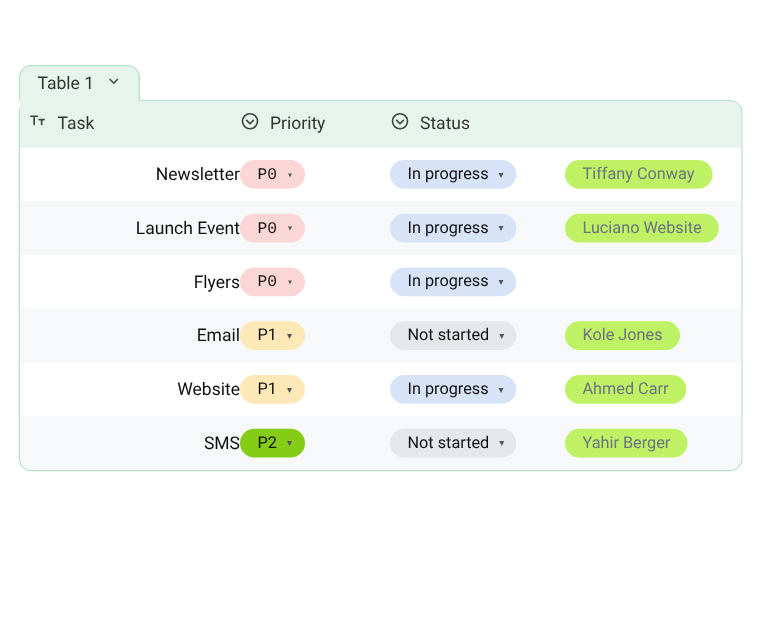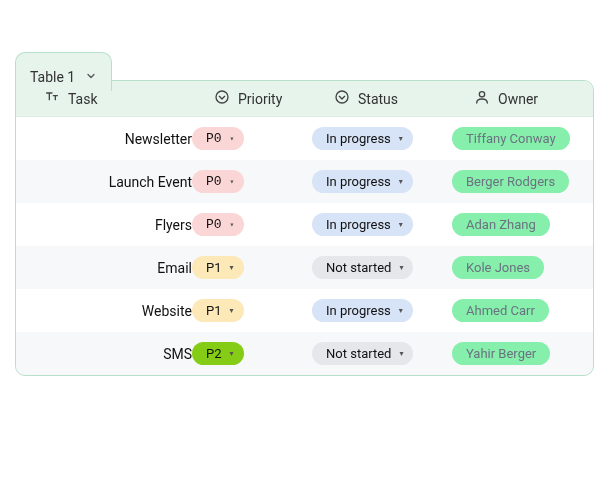--- a/index.html
+++ b/index.html
@@ -20,33 +20,33 @@
     overflow: visible;
   }
   .tab {
     position: absolute;
     top: -29px;
     left: -1px;
     background: #e6f4ec;
     border: 1px solid #b7e0c8;
     border-bottom: none;
     border-radius: 10px 10px 0 0;
-    padding: 16px 14px 6px 14px;
+    padding: 6px 14px 6px 14px;
     display: flex;
     align-items: center;
     gap: 10px;
     font-size: 14px;
     color: #333;
   }
   .tab svg { width: 12px; height: 12px; }
   .header-row {
     background: #e6f4ec;
     display: grid;
     grid-template-columns: 170px 120px 140px 1fr;
-    padding: 8px 22px;
+    padding: 8px 0;
     border-top-right-radius: 10px;
     border-bottom: 1px solid #dceee3;
   }
   .header-cell {
     display: flex;
     align-items: center;
     gap: 8px;
     color: #333;
     font-size: 14px;
     padding-left: 6px;
@@ -70,21 +70,21 @@
     padding: 4px 10px 4px 14px;
     font-size: 13px;
   }
   .pill .caret { font-size: 8px; color: #555; }
   .pill-p0 { background: #fbd6d6; font-family: Liberation Mono, monospace; }
   .pill-p1 { background: #fde9b8; }
   .pill-p2 { background: #84cc16; }
   .pill-inprogress { background: #d7e3f7; }
   .pill-notstarted { background: #e5e7eb; }
   .pill-owner {
-    background: #86efac;
+    background: #bef264;
     color: #6b7280;
     padding: 4px 14px;
   }
 </style>
 </head>
 <body>
 
 <div class="table-wrap">
 
   <div class="tab">
@@ -116,29 +116,20 @@
     </div>
     <div class="header-cell">
       <span>
         <svg viewBox="0 0 24 24" fill="none" stroke="#444" stroke-width="2" stroke-linecap="round" stroke-linejoin="round">
             <circle cx="12" cy="12" r="9"></circle>
             <polyline points="8 11 12 15 16 11"></polyline>
           </svg>
       </span>
       <span>Status</span>
     </div>
-    <div class="header-cell">
-      <span>
-        <svg viewBox="0 0 24 24" fill="none" stroke="#444" stroke-width="2" stroke-linecap="round" stroke-linejoin="round">
-            <circle cx="12" cy="8" r="4"></circle>
-            <path d="M4 21c0-4 4-6 8-6s8 2 8 6"></path>
-          </svg>
-      </span>
-      <span>Owner</span>
-    </div>
   </div>
 
   <div id="rows-container">
       <div class="row">
         <div class="task-cell">Newsletter</div>
         <div><span class="pill pill-p0">
             <span>P0</span>
             <span class="caret">▾</span>
           </span></div>
         <div><span class="pill pill-inprogress">
@@ -150,33 +141,32 @@
       <div class="row">
         <div class="task-cell">Launch Event</div>
         <div><span class="pill pill-p0">
             <span>P0</span>
             <span class="caret">▾</span>
           </span></div>
         <div><span class="pill pill-inprogress">
             <span>In progress</span>
             <span class="caret">▾</span>
           </span></div>
-        <div><span class="pill pill-owner">Berger Rodgers</span></div>
+        <div><span class="pill pill-owner">Luciano Website</span></div>
       </div>
       <div class="row">
         <div class="task-cell">Flyers</div>
         <div><span class="pill pill-p0">
             <span>P0</span>
             <span class="caret">▾</span>
           </span></div>
         <div><span class="pill pill-inprogress">
             <span>In progress</span>
             <span class="caret">▾</span>
           </span></div>
-        <div><span class="pill pill-owner">Adan Zhang</span></div>
       </div>
       <div class="row">
         <div class="task-cell">Email</div>
         <div><span class="pill pill-p1">
             <span>P1</span>
             <span class="caret">▾</span>
           </span></div>
         <div><span class="pill pill-notstarted">
             <span>Not started</span>
             <span class="caret">▾</span>

